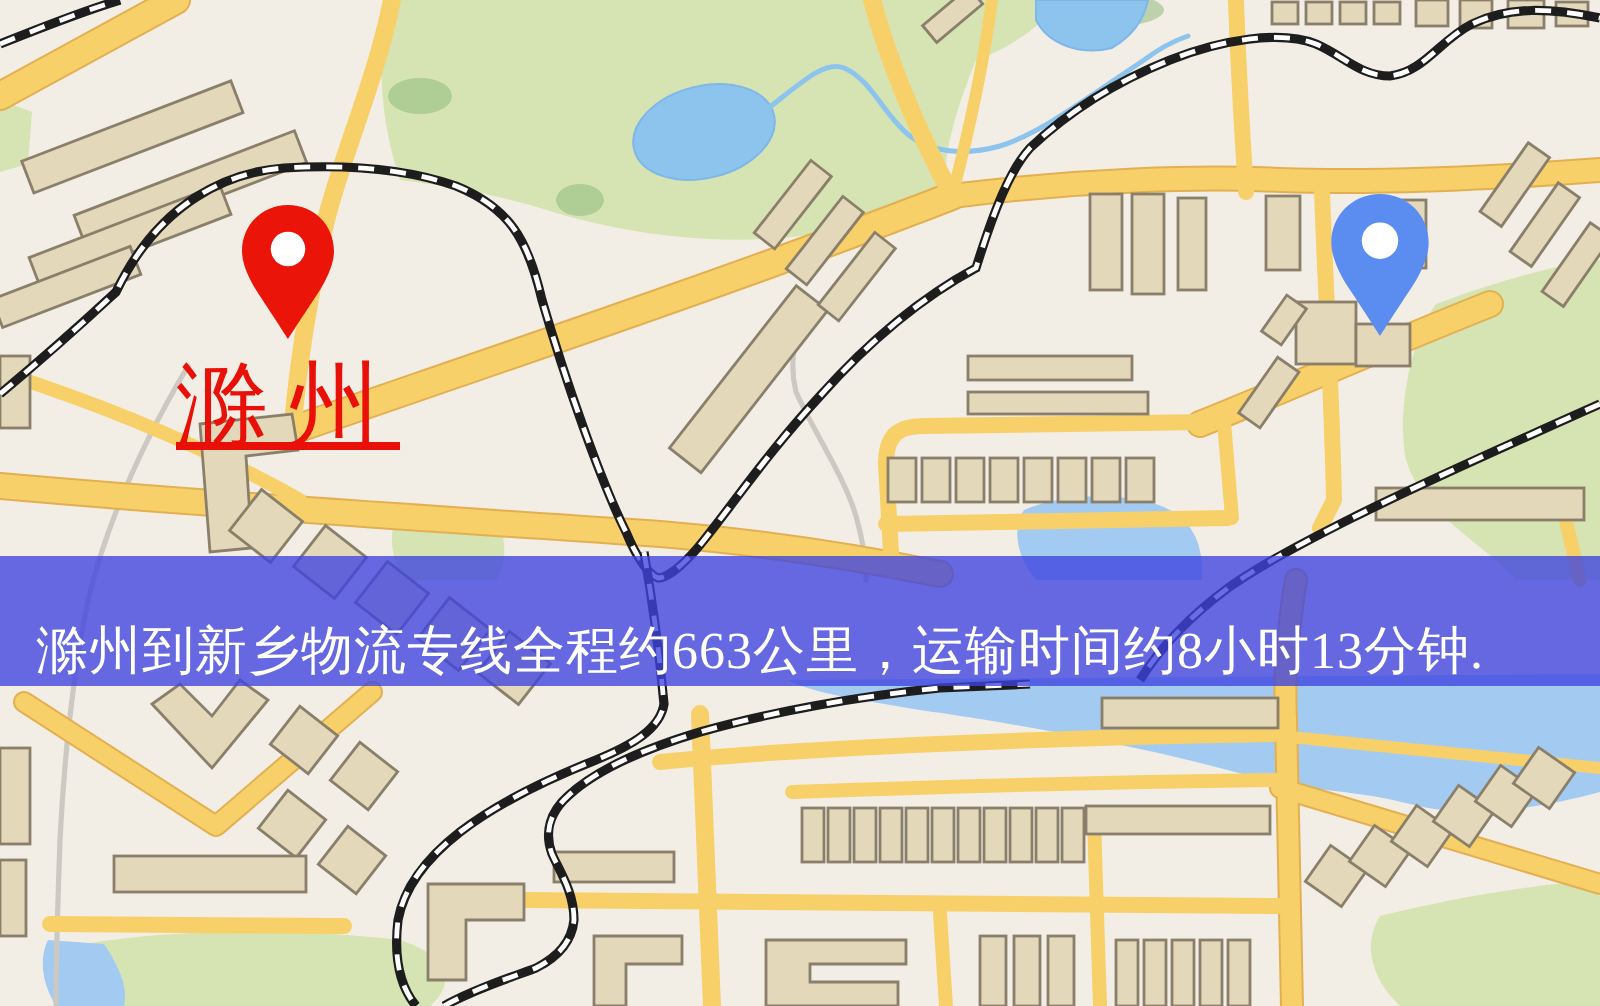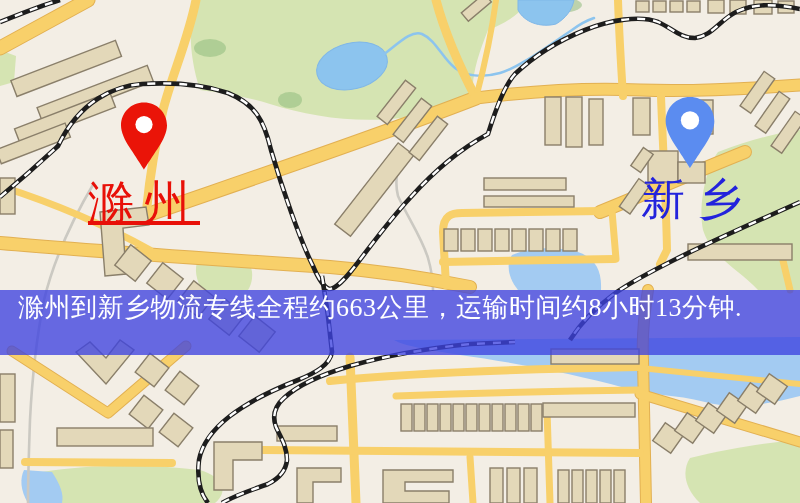--- a/index.html
+++ b/index.html
@@ -12,22 +12,22 @@
   .rail-base{fill:none;stroke:var(--rail);stroke-width:4.6;stroke-linecap:butt;}
   .rail-dash{fill:none;stroke:var(--rail-dash);stroke-width:2.4;stroke-dasharray:8 8;}
   .bld{fill:var(--building);stroke:var(--building-stroke);stroke-width:1.4;}
   .park{fill:var(--park);}
   .park-dark{fill:var(--park-dark);opacity:.55;}
   .water{fill:var(--water);}
   .lake{fill:var(--lake);stroke:#7fb7e8;stroke-width:1;}
   .stream{fill:none;stroke:var(--lake);stroke-width:2.5;stroke-linecap:round;}
   .trail{fill:none;stroke:var(--trail);stroke-width:2.6;stroke-linecap:round;}
   
-  .banner{position:absolute;left:0;top:290px;width:800px;height:65px;
-          background:var(--banner-bg);display:flex;align-items:flex-start;box-sizing:border-box;
+  .banner{position:absolute;left:0;top:278px;width:800px;height:65px;
+          background:var(--banner-bg);display:flex;align-items:flex-end;box-sizing:border-box;
           padding-left:18px;}
   .banner span{color:var(--banner-text);font-size:26px;letter-spacing:.5px;white-space:nowrap;}
   
   .pin{position:absolute;}
   .pin-chuzhou-shape{fill:var(--pin-chuzhou);}
   .pin-xinxiang-shape{fill:var(--pin-xinxiang);}
   .pin-hole{fill:var(--pin-hole);}
   .city-label{position:absolute;line-height:1;white-space:nowrap;}
   .label-chuzhou{left:88px;top:180px;font-size:46px;letter-spacing:10px;color:var(--label-chuzhou);text-decoration:underline;}
   .label-xinxiang{left:641px;top:178px;font-size:44px;letter-spacing:13px;color:var(--label-xinxiang);}
@@ -219,15 +219,14 @@
   <svg class="pin" style="left:121px;top:101px;" width="46" height="70" viewBox="0 0 48 70">
     <path class="pin-chuzhou-shape" d="M24,0 C10.5,0 0,10.5 0,24 C0,31 4,39.5 9,47 C16,57.5 24,70 24,70 C24,70 32,57.5 39,47 C44,39.5 48,31 48,24 C48,10.5 37.5,0 24,0 Z"></path>
     <circle class="pin-hole" cx="24" cy="23" r="9"></circle>
   </svg>
   <div class="city-label label-chuzhou">滁州</div>
 
   <svg class="pin" style="left:665px;top:97px;" width="50" height="71" viewBox="0 0 48 70">
     <path class="pin-xinxiang-shape" d="M24,0 C10.5,0 0,10.5 0,24 C0,31 4,39.5 9,47 C16,57.5 24,70 24,70 C24,70 32,57.5 39,47 C44,39.5 48,31 48,24 C48,10.5 37.5,0 24,0 Z"></path>
     <circle class="pin-hole" cx="24" cy="23" r="9"></circle>
   </svg>
-  <div class="city-label label-xinxiang">新乡</div>
 
 </div>
 
 </body></html>

